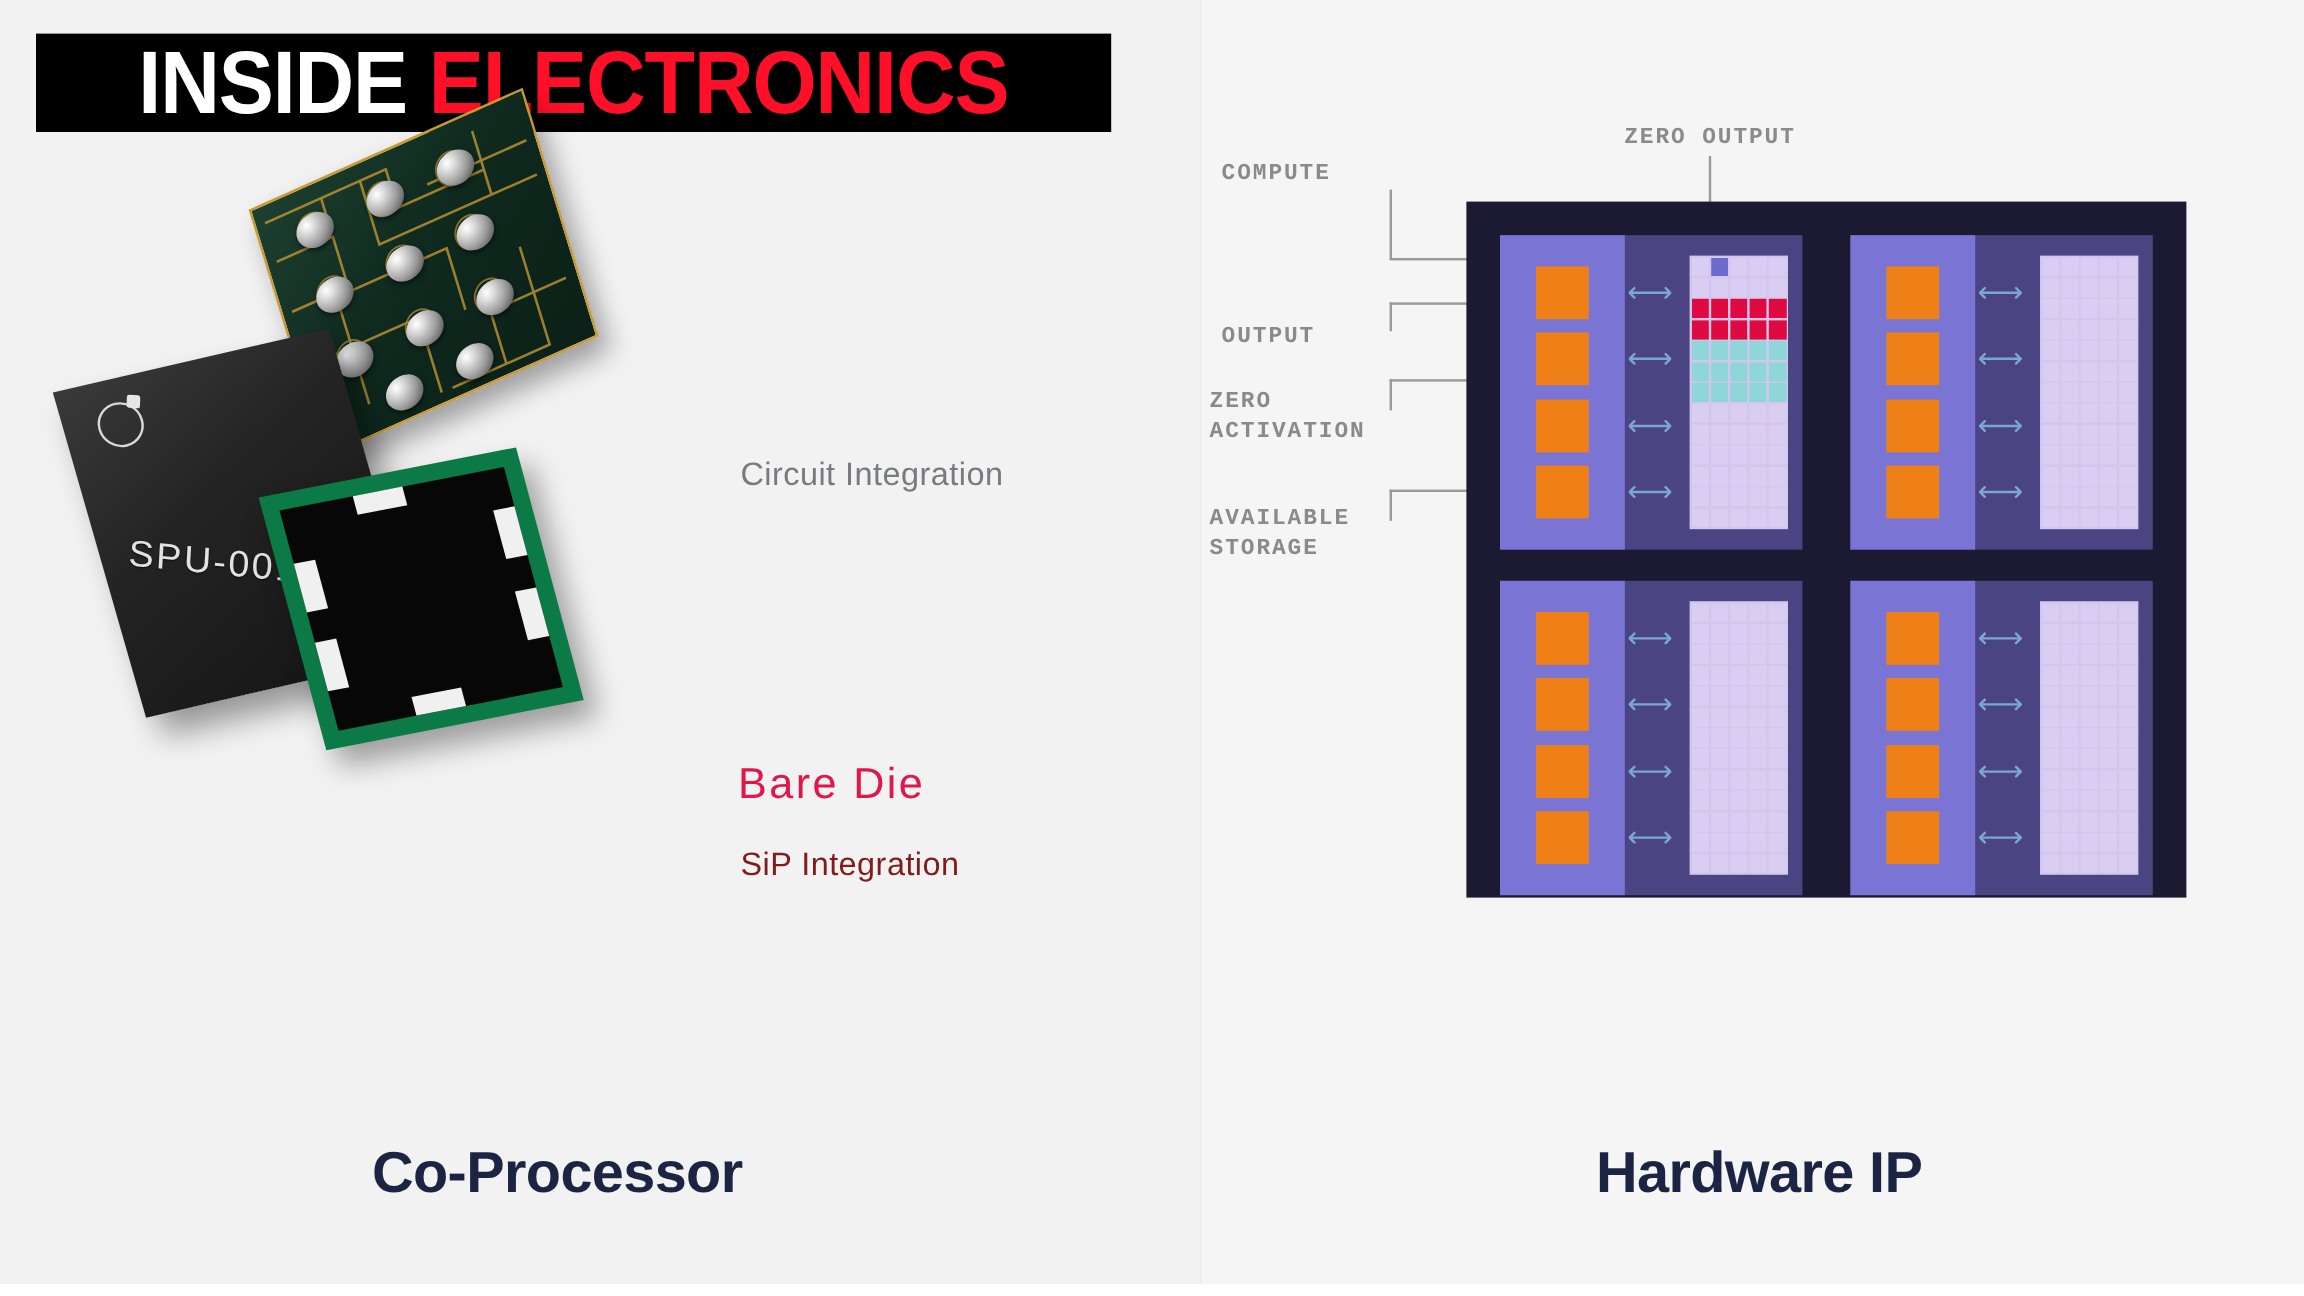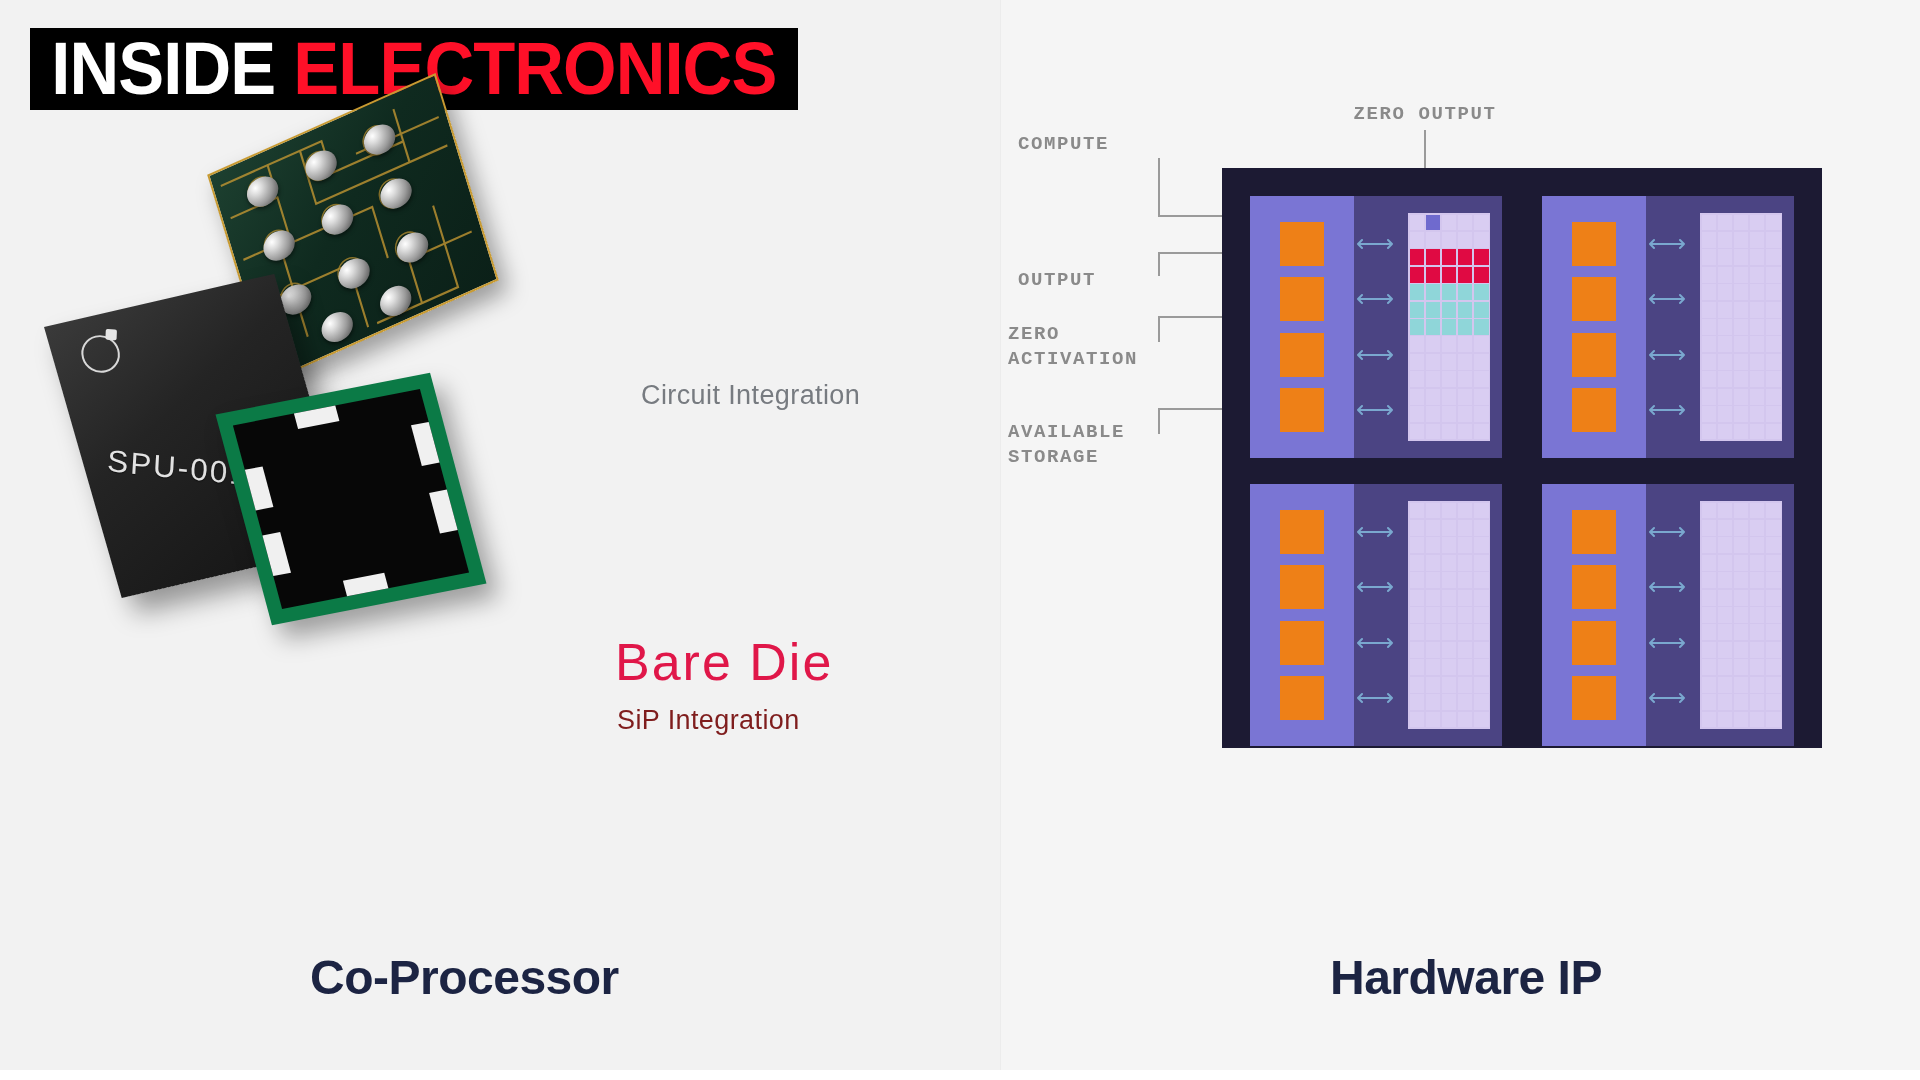--- a/index.html
+++ b/index.html
@@ -13,21 +13,21 @@
 
   
   .panel-left  { position: absolute; left: 0;    top: 0; width: 1000px; height: 1070px; background: #f2f2f2; }
   .panel-right { position: absolute; left: 1000px; top: 0; width: 920px;  height: 1070px; background: #f5f5f5; }
   .bottom-strip{ position: absolute; left: 0; top: 1070px; width: 1920px; height: 10px; background: #ffffff; }
   .panel-divider { position: absolute; left: 1000px; top: 0; width: 1px; height: 1070px; background: #ececec; }
 
   
   .banner {
     position: absolute; left: 30px; top: 28px;
-    width: 768px; height: 82px;
+    width: 896px; height: 82px;
     background: #000000;
     display: flex; align-items: center; justify-content: center;
     overflow: hidden;
   }
   .banner-text {
     font-family: "Liberation Sans Narrow", "Liberation Sans", sans-serif;
     font-weight: 700;
     font-size: 74px;
     line-height: 74px;
     letter-spacing: -1px;
@@ -90,22 +90,22 @@
     background: #0b7a46;
     transform: rotate(-15deg) skewY(4deg);
     box-shadow: 8px 16px 24px rgba(0,0,0,0.35);
     padding: 14px;
   }
   .baredie-core { position: absolute; inset: 14px; background: #070707; }
   .pad { position: absolute; background: #f0f0f0; }
 
   
   .lbl-wlcsp      { position: absolute; left: 615px; top: 300px; font-size: 56px; color: #e01749; font-weight: 400; letter-spacing: 1px; }
-  .lbl-wlcsp-sub  { position: absolute; left: 617px; top: 380px; font-size: 27px; color: #777b80; font-weight: 400; letter-spacing: 0.4px; margin-left: 24px; }
-  .lbl-bare       { position: absolute; left: 615px; top: 632px; font-size: 52px; color: #e01749; font-weight: 400; letter-spacing: 2px; }
+  .lbl-wlcsp-sub  { position: absolute; left: 617px; top: 380px; font-size: 27px; color: #777b80; font-weight: 400; letter-spacing: 0.4px; }
+  .lbl-bare       { position: absolute; left: 615px; top: 632px; font-size: 36px; color: #e01749; font-weight: 400; letter-spacing: 2px; }
   .lbl-bare-sub   { position: absolute; left: 617px; top: 705px; font-size: 27px; color: #7f1d1d; font-weight: 400; letter-spacing: 0.4px; }
 
   
   .caption {
     position: absolute; font-size: 48px; font-weight: 700;
     color: #1c2443; letter-spacing: -0.5px;
   }
   .caption-left  { left: 310px; top: 950px; }
   .caption-right { left: 1330px; top: 950px; }
 

